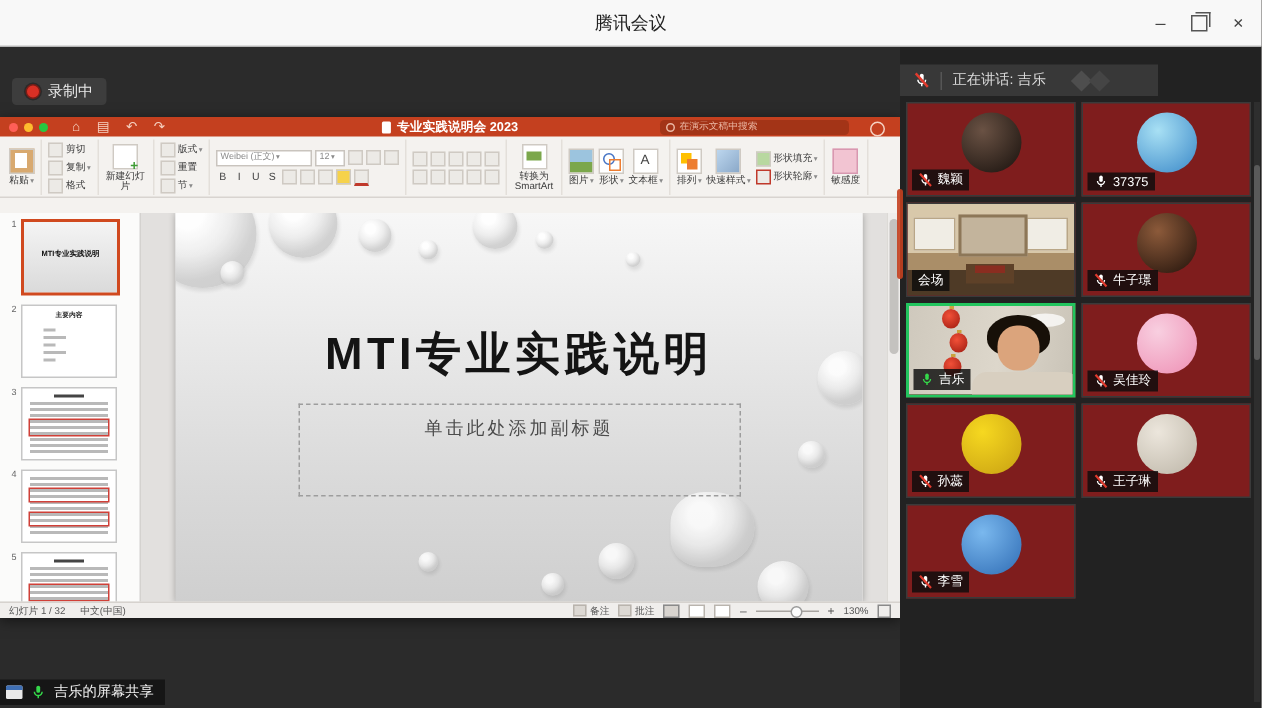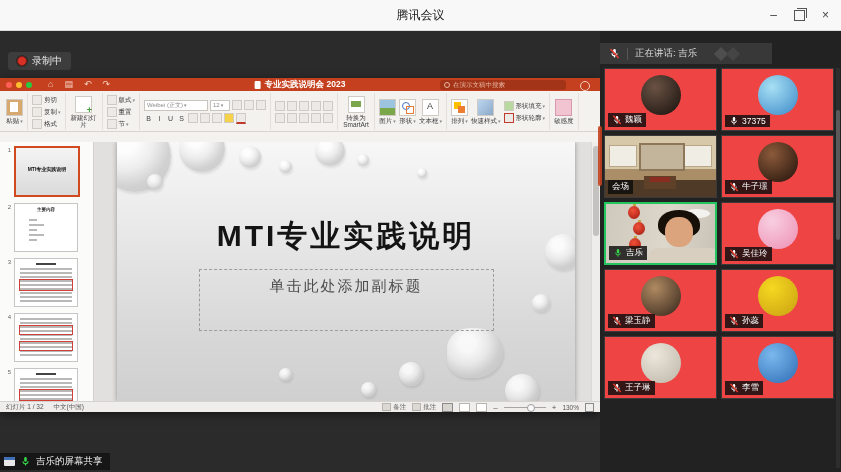--- a/index.html
+++ b/index.html
@@ -83,21 +83,21 @@
   .ln{position:absolute;height:1.5px;background:#b9b9b9}
   .redbox{position:absolute;left:4px;right:4px;border:1px solid #d04038}
 
   .canvas{flex:1;background:#e2e0de;position:relative;overflow:hidden}
   .slide{position:absolute;left:23px;top:0;width:458px;height:100%;background:linear-gradient(#f7f7f7,#d9d9d9 70%,#cfcfcf);box-shadow:0 0 5px rgba(0,0,0,.35);overflow:hidden}
   .drop{position:absolute;border-radius:50%;
         background:radial-gradient(circle at 36% 30%, #ffffff 0 16%, #ececec 42%, #cccccc 66%, #c2c2c2 100%);
         box-shadow:1px 2px 3px rgba(0,0,0,.12);opacity:.85}
   .slide-title{margin-top:74px;text-align:center;font-size:30px;font-weight:bold;color:#141414;letter-spacing:3px;position:relative;z-index:2}
   .subtitle-box{width:295px;height:62px;border:1px dashed #9d9d9d;margin:12px auto 0;text-align:center;padding-top:7px;
-                font-size:15px;color:#4c4c4c;letter-spacing:2px;position:relative;z-index:2;box-sizing:border-box}
+                font-size:12px;color:#4c4c4c;letter-spacing:2px;position:relative;z-index:2;box-sizing:border-box}
   .vscroll{position:absolute;right:0;top:0;bottom:0;width:8px;background:#efedeb;border-left:1px solid #dcdad6}
   .vthumb{position:absolute;left:1px;right:1px;top:4px;height:90px;background:#c4c2bf;border-radius:3px}
 
   .ppt-status{position:absolute;bottom:0;left:0;right:0;height:10px;background:#f0eeec;border-top:1px solid #d6d2ce;
               display:flex;align-items:center;font-size:6.5px;color:#555;padding:0 6px;gap:10px}
   .st-right{margin-left:auto;display:flex;align-items:center;gap:6px}
   .st-ic{width:7px;height:6px;background:#dcd8d3;border:1px solid #b9b4ad;display:inline-block;vertical-align:middle;margin-right:2px}
   .viewbtn{width:9px;height:7px;border:1px solid #b9b4ad;background:#fff;display:inline-block}
   .viewbtn.on{background:#d8d4cf;border-color:#8a8a8a}
   .zslider{width:42px;height:1px;background:#a8a4a0;position:relative}
@@ -113,21 +113,21 @@
 
   
   .panel{position:absolute;top:30px;left:600px;width:241px;bottom:0;background:#222222}
   .handle{position:absolute;left:-2px;top:96px;width:4px;height:60px;background:#c4401f;border-radius:2px;opacity:.9}
   .speak-bar{position:absolute;top:13px;left:0;height:21px;width:172px;background:#383838;display:flex;align-items:center;gap:7px;padding:0 9px;color:#dcdcdc;font-size:9.5px;box-sizing:border-box}
   .sb-div{width:1px;height:12px;background:#565656}
   .tm-logo{position:absolute;top:15px;left:116px;width:46px;height:18px;opacity:.45;pointer-events:none}
   .dia{position:absolute;top:4px;width:10px;height:10px;background:#6a6a6a;transform:rotate(45deg)}
   .dia.d2{left:12px;background:#555}
   .grid{position:absolute;top:38px;left:4px;right:7px;bottom:0;display:grid;grid-template-columns:1fr 1fr;gap:4px;grid-auto-rows:63px;overflow:hidden}
-  .tile{background:#ef4444;border:1px solid #3a3a3a;position:relative;overflow:hidden;box-sizing:border-box}
+  .tile{background:#7f1d1d;border:1px solid #3a3a3a;position:relative;overflow:hidden;box-sizing:border-box}
   .tile.speaking{border:2px solid #22c55e}
   .avatar{position:absolute;left:50%;top:6px;transform:translateX(-50%);width:40px;height:40px;border-radius:50%}
   .chip{position:absolute;left:3px;bottom:3px;display:flex;align-items:center;gap:3px;background:rgba(12,12,12,.82);padding:1px 4px;font-size:8.5px;color:#fff;max-width:92%;white-space:nowrap}
   .host{width:12px;height:12px;background:#ed7d31;border-radius:2px;position:relative;flex:none}
   .host::before{content:"";position:absolute;left:4px;top:1.5px;width:4px;height:4px;border-radius:50%;background:#fff}
   .host::after{content:"";position:absolute;left:2px;top:6.5px;width:8px;height:4px;border-radius:4px 4px 0 0;background:#fff}
   .mic{flex:none}
   .mic .mbody{fill:#fff}.mic .marc{stroke:#fff;fill:none;stroke-width:1.1}.mic .mstem{stroke:#fff;stroke-width:1.1}
   .mic .mslash{stroke:#e23b2e;stroke-width:1.7;display:none}
   .m-muted .mslash{display:inline}
@@ -559,34 +559,20 @@
       <svg class="mic m-muted" viewBox="0 0 12 12" width="10" height="10">
         <rect class="mbody" x="4.6" y="1.2" width="2.8" height="5.2" rx="1.4"></rect>
         <path class="marc" d="M3.2 5.6 a2.8 2.8 0 0 0 5.6 0"></path>
         <line class="mstem" x1="6" y1="8.4" x2="6" y2="10.4"></line>
         <line class="mslash" x1="1.6" y1="1" x2="10.4" y2="10.8"></line>
       </svg>
       <span class="pname">吴佳玲</span>
     </div>
   </div>
 
-  <div class="tile t-avatar">
-    <div class="avatar" style="background: radial-gradient(circle at 35% 30%, rgb(176, 138, 98), rgb(51, 36, 26));"></div>
-
-    <div class="chip">
-
-      <svg class="mic m-muted" viewBox="0 0 12 12" width="10" height="10">
-        <rect class="mbody" x="4.6" y="1.2" width="2.8" height="5.2" rx="1.4"></rect>
-        <path class="marc" d="M3.2 5.6 a2.8 2.8 0 0 0 5.6 0"></path>
-        <line class="mstem" x1="6" y1="8.4" x2="6" y2="10.4"></line>
-        <line class="mslash" x1="1.6" y1="1" x2="10.4" y2="10.8"></line>
-      </svg>
-      <span class="pname">梁玉静</span>
-    </div>
-  </div>
 
   <div class="tile t-avatar">
     <div class="avatar" style="background: radial-gradient(circle at 35% 30%, rgb(246, 216, 32), rgb(200, 160, 18));"></div>
 
     <div class="chip">
 
       <svg class="mic m-muted" viewBox="0 0 12 12" width="10" height="10">
         <rect class="mbody" x="4.6" y="1.2" width="2.8" height="5.2" rx="1.4"></rect>
         <path class="marc" d="M3.2 5.6 a2.8 2.8 0 0 0 5.6 0"></path>
         <line class="mstem" x1="6" y1="8.4" x2="6" y2="10.4"></line>

